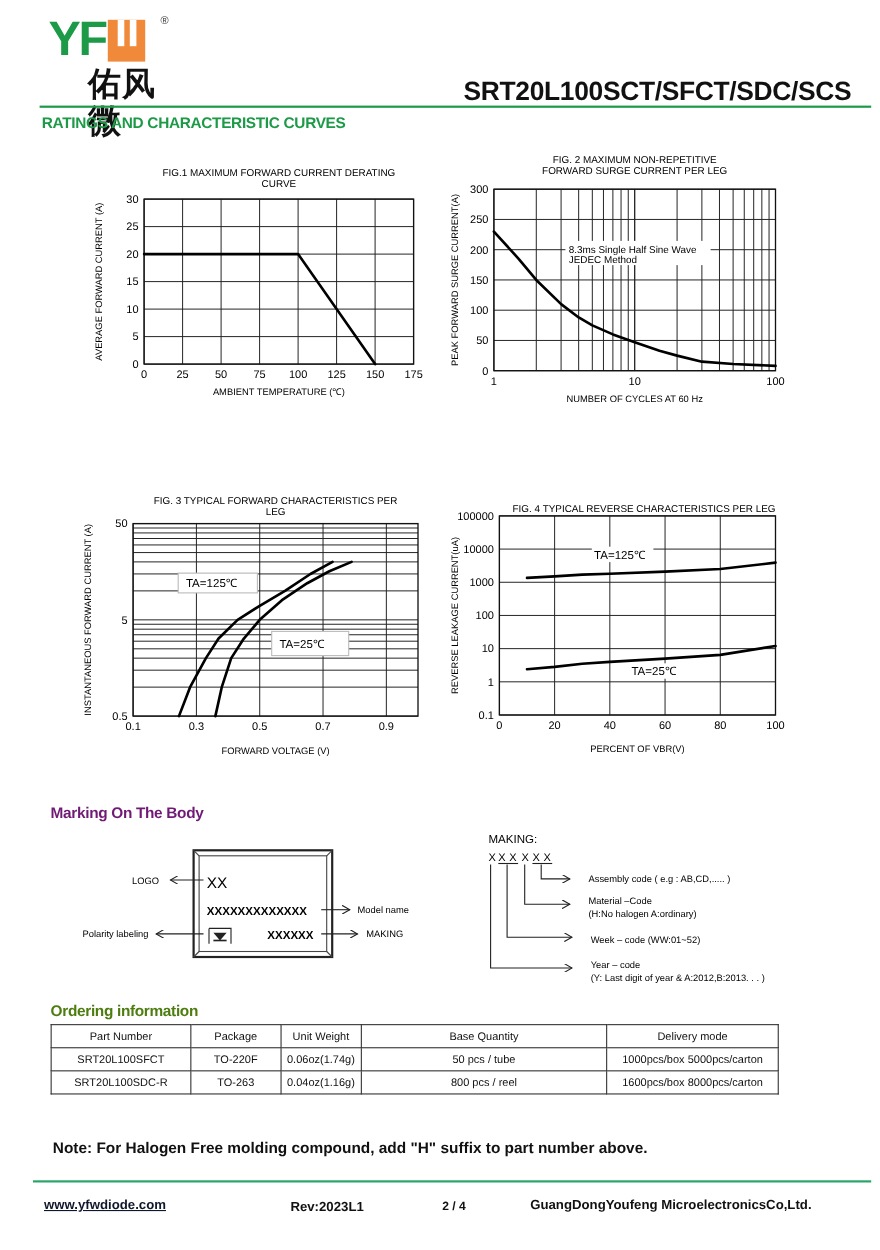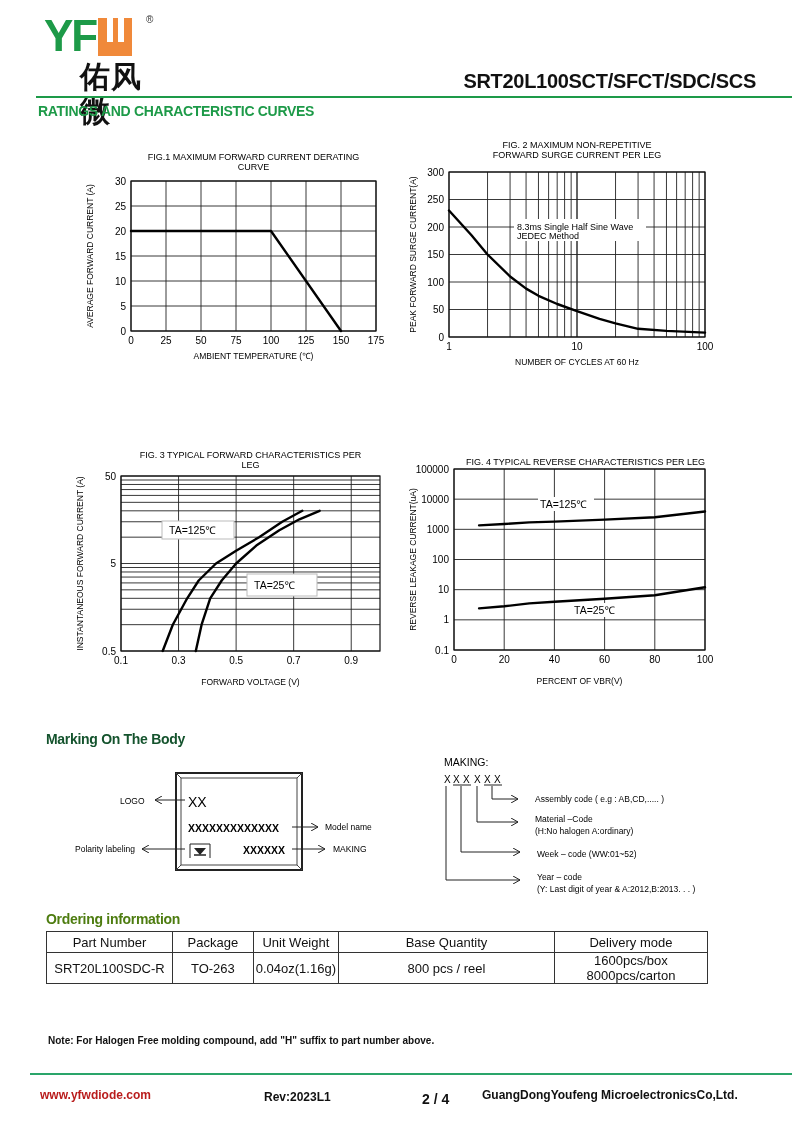--- a/index.html
+++ b/index.html
@@ -8,39 +8,39 @@
   .abs { position: absolute; }
 
   
   #logo { left: 44px; top: 14px; width: 120px; height: 82px; }
   .logo-yf { position: absolute; left: 0; top: 0; font-size: 44px; font-weight: bold; color: #1d9a48; letter-spacing: -2px; line-height: 44px; }
   .logo-u { position: absolute; left: 54px; top: 4px; width: 34px; height: 38px; background: #f0893a; }
   .logo-u::before { content: ""; position: absolute; left: 9px; top: 0; width: 6px; height: 24px; background: #fff; }
   .logo-u::after { content: ""; position: absolute; left: 20px; top: 0; width: 6px; height: 24px; background: #fff; }
   .logo-reg { position: absolute; left: 102px; top: 0; font-size: 10px; color: #333; }
   .logo-cn { position: absolute; left: 8px; top: 46px; font-size: 30px; font-weight: bold; color: #111; letter-spacing: 1px; line-height: 34px; font-family: "DejaVu Sans", sans-serif; margin-left: 28px; }
-  #doc-title { right: 44px; top: 70px; font-size: 20px; font-weight: bold; color: #111; letter-spacing: -0.3px; }
+  #doc-title { right: 26px; top: 70px; font-size: 24px; font-weight: bold; color: #111; letter-spacing: -0.3px; }
   #header-rule { left: 36px; top: 96px; width: 756px; height: 2px; background: #1d9a48; }
   #section-ratings { left: 38px; top: 103px; font-size: 14px; font-weight: bold; color: #1d9a48; letter-spacing: -0.3px; text-align: center; }
   svg text { font-family: "Liberation Sans", sans-serif; }
 
   
-  #section-marking { left: 46px; top: 731px; font-size: 14px; font-weight: bold; color: #14532d; letter-spacing: -0.3px; }
+  #section-marking { left: 46px; top: 731px; font-size: 14px; font-weight: bold; color: #701a75; letter-spacing: -0.3px; }
   #section-ordering { left: 46px; top: 911px; font-size: 14px; font-weight: bold; color: #4d7c0f; letter-spacing: -0.3px; }
 
   
-  #ordering-table { left: 46px; top: 931px; width: 662px; border-collapse: collapse; font-size: 13px; }
+  #ordering-table { left: 46px; top: 931px; width: 662px; border-collapse: collapse; font-size: 10px; }
   #ordering-table th, #ordering-table td { border: 1px solid #333; text-align: center; height: 21px; font-weight: normal; padding: 0 2px; }
-  #note { left: 48px; top: 1035px; font-size: 10px; font-weight: bold; color: #111; }
+  #note { left: 48px; top: 1035px; font-size: 14px; font-weight: bold; color: #111; }
 
   
   #footer-rule { left: 30px; top: 1073px; width: 762px; height: 2px; background: #2aa56a; }
-  #footer-url { left: 40px; top: 1088px; font-size: 12px; font-weight: bold; color: #b91c1c; }
+  #footer-url { left: 40px; top: 1088px; font-size: 12px; font-weight: bold; color: #0f172a; text-decoration: underline; }
   #footer-rev { left: 236px; top: 1090px; font-size: 12px; font-weight: bold; margin-left: 28px; }
-  #footer-page { left: 402px; top: 1091px; font-size: 14px; font-weight: bold; margin-left: 20px; }
+  #footer-page { left: 402px; top: 1091px; font-size: 11px; font-weight: bold; }
   #footer-company { left: 482px; top: 1088px; font-size: 12px; font-weight: bold; }
 </style>
 </head>
 <body>
 
 <div id="logo" class="abs">
   <span class="logo-yf">YF</span>
   <span class="logo-u"></span>
   <span class="logo-reg">®</span>
   <span class="logo-cn">佑风微</span>
@@ -291,20 +291,27 @@
     <tr>
       <th>Part Number</th>
       <th>Package</th>
       <th>Unit Weight</th>
       <th>Base Quantity</th>
       <th>Delivery mode</th>
     </tr>
   </thead>
   <tbody>
     <tr>
+      <td>SRT20L100SFCT</td>
+      <td>TO-220F</td>
+      <td>0.06oz(1.74g)</td>
+      <td>50 pcs / tube</td>
+      <td>1000pcs/box 5000pcs/carton</td>
+    </tr>
+    <tr>
       <td>SRT20L100SDC-R</td>
       <td>TO-263</td>
       <td>0.04oz(1.16g)</td>
       <td>800 pcs / reel</td>
       <td>1600pcs/box 8000pcs/carton</td>
     </tr>
   </tbody>
 </table>
 <div id="note" class="abs">Note: For Halogen Free molding compound, add "H" suffix to part number above.</div>
 

